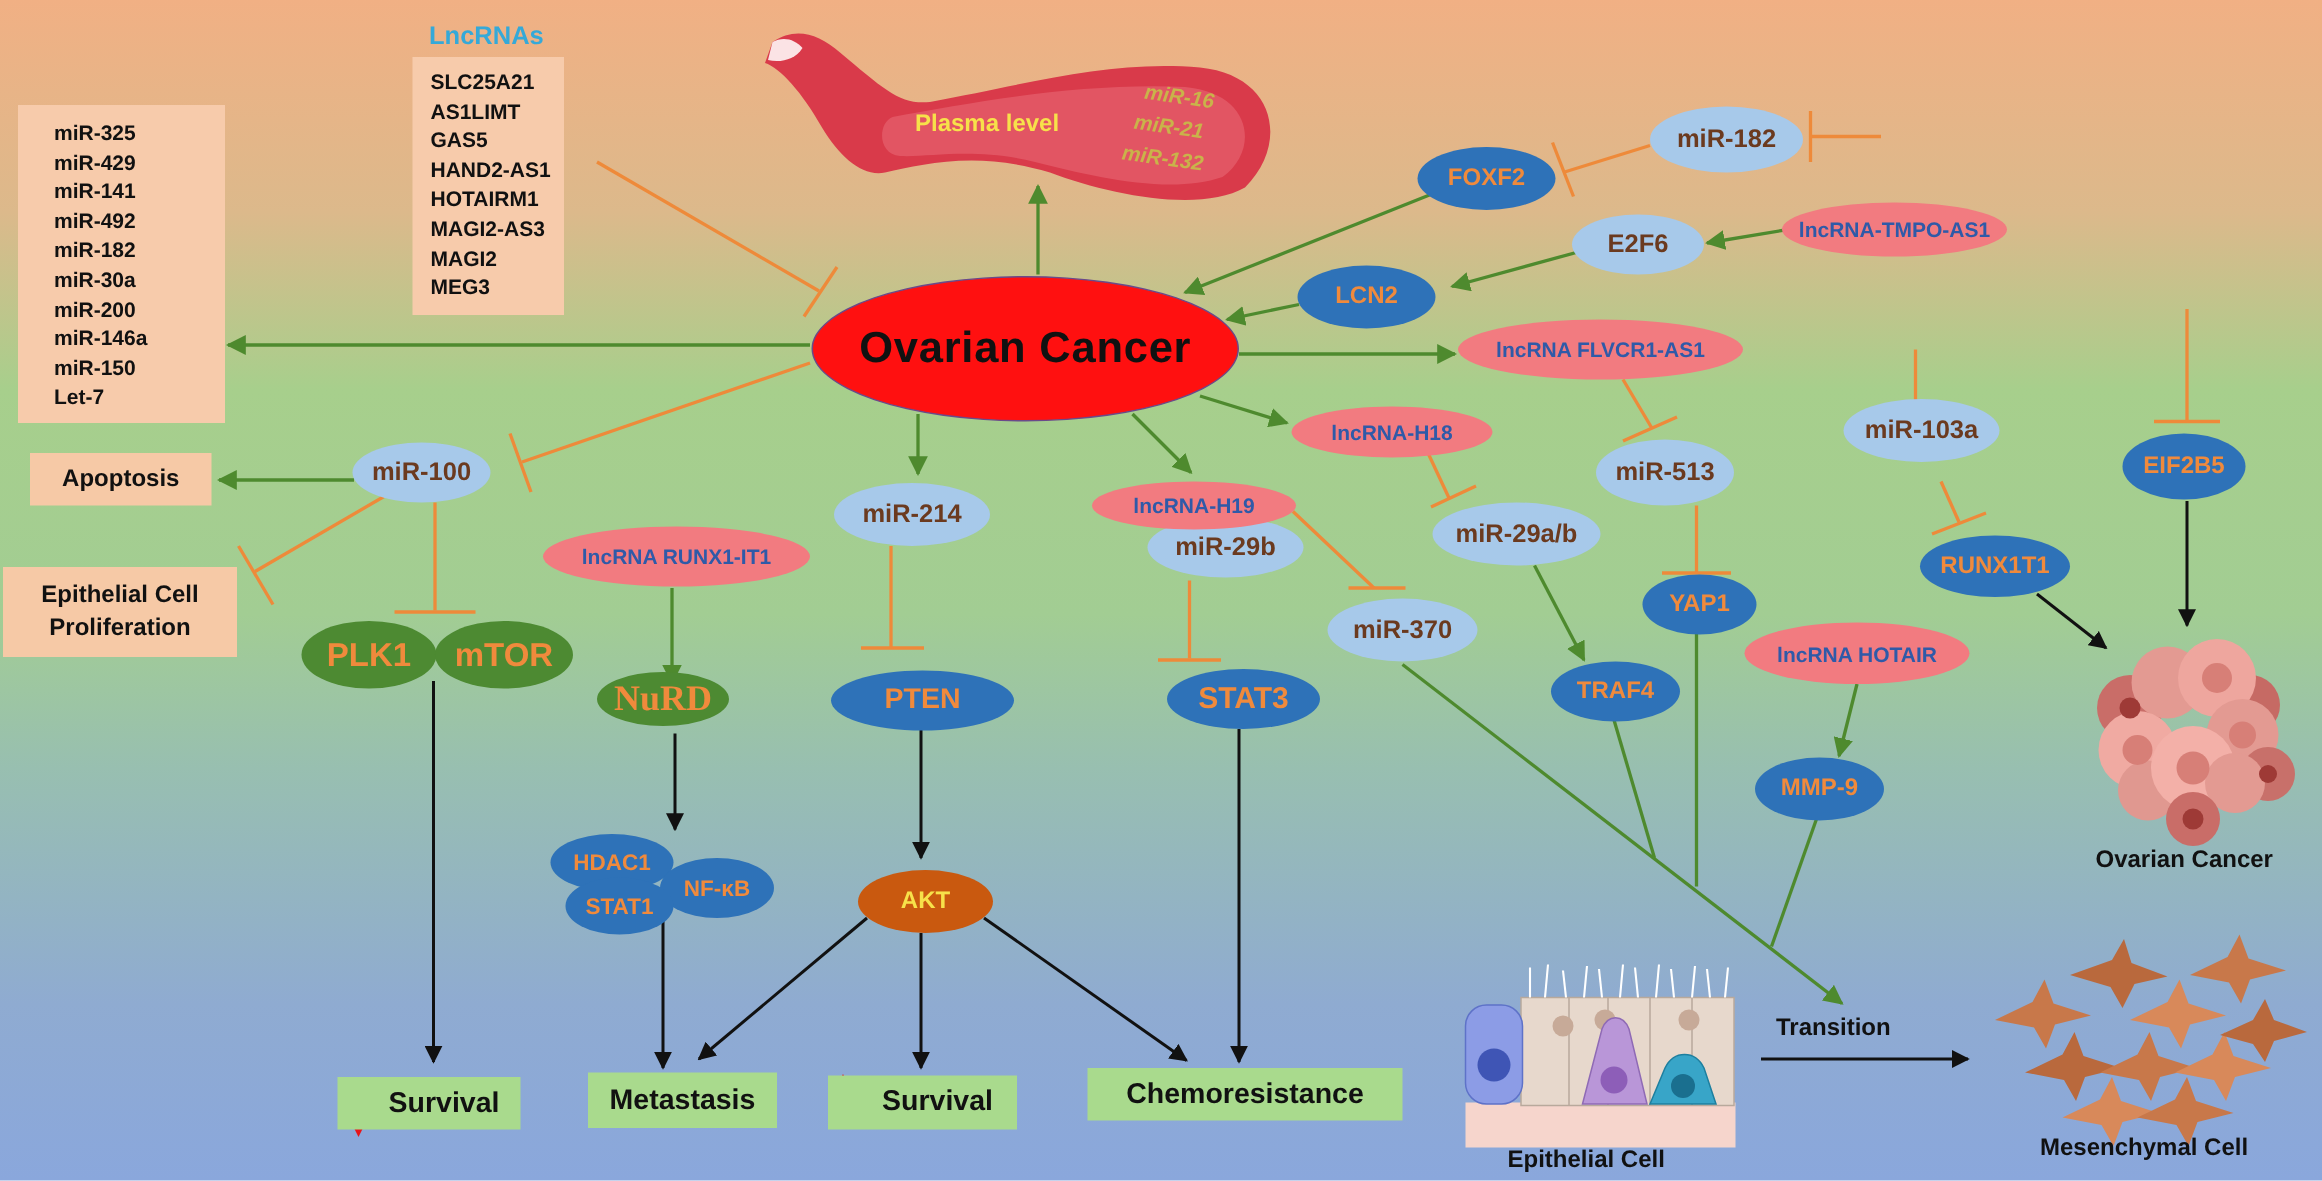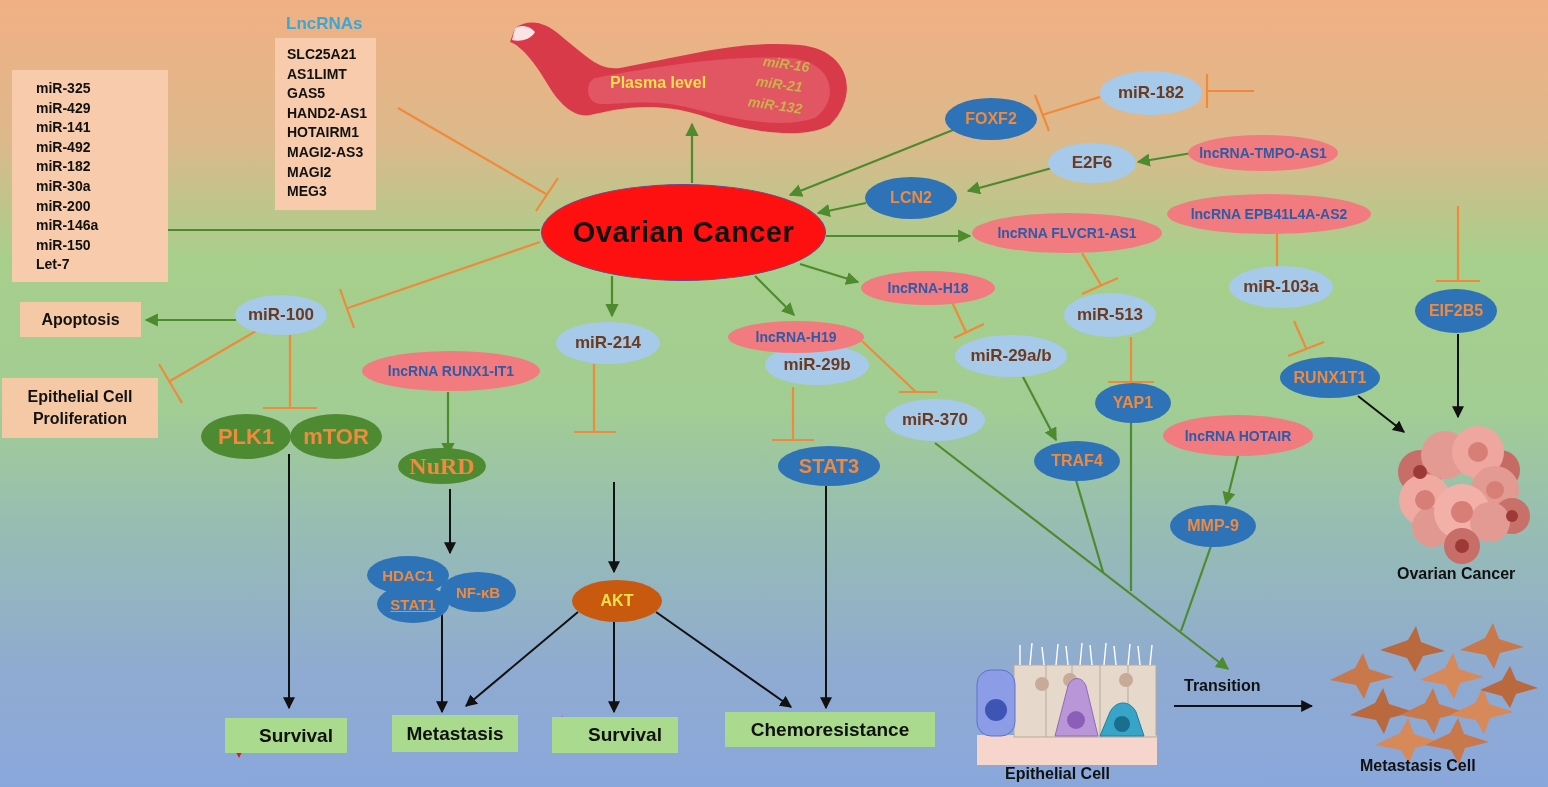--- a/index.html
+++ b/index.html
@@ -207,21 +207,21 @@
       <path d="M1460,650 l25,-12 l8,-15 l6,16 l25,8 l-24,6 l-6,16 l-8,-14 z"></path>
       <path d="M1350,715 l25,-12 l8,-15 l6,16 l25,8 l-24,6 l-6,16 l-8,-14 z" fill="#b9693d"></path>
       <path d="M1400,715 l25,-12 l8,-15 l6,16 l25,8 l-24,6 l-6,16 l-8,-14 z"></path>
       <path d="M1450,715 l25,-12 l8,-15 l6,16 l25,8 l-24,6 l-6,16 l-8,-14 z" fill="#d8895a"></path>
       <path d="M1480,690 l22,-10 l8,-14 l6,14 l22,8 l-22,6 l-6,14 l-8,-12 z" fill="#b9693d"></path>
       <path d="M1375,745 l25,-12 l8,-15 l6,16 l25,8 l-24,6 l-6,16 l-8,-14 z" fill="#d8895a"></path>
       <path d="M1425,745 l25,-12 l8,-15 l6,16 l25,8 l-24,6 l-6,16 l-8,-14 z"></path>
     </g>
   </svg>
 
-  <div class="list" style="left:12px;top:70px;width:156px;height:212px;padding:9px 0 0 24px;">
+  <div class="list" style="left:12px;top:70px;width:138px;height:212px;padding:9px 0 0 24px;">
     <div>miR-325</div>
     <div>miR-429</div>
     <div>miR-141</div>
     <div>miR-492</div>
     <div>miR-182</div>
     <div>miR-30a</div>
     <div>miR-200</div>
     <div>miR-146a</div>
     <div>miR-150</div>
     <div>Let-7</div>
@@ -244,21 +244,20 @@
   <div class="caption" style="left:756px;top:76px;color:#c9b34a;font-size:14px;font-style:italic;transform:rotate(8deg);">miR-21</div>
   <div class="caption" style="left:748px;top:97px;color:#c9b34a;font-size:14px;font-style:italic;transform:rotate(8deg);">miR-132</div>
 
   <div class="node ell" style="left:541px;top:184px;width:285px;height:97px;background:#ff1010;border:1.5px solid #6a4a8a;font-size:29px;color:#111;letter-spacing:0.5px;">Ovarian Cancer</div>
 
   <div class="node ell mir" style="left:1100px;top:71px;width:102px;height:44px;">miR-182</div>
   <div class="node ell prot" style="left:945px;top:98px;width:92px;height:42px;">FOXF2</div>
   <div class="node ell lnc" style="left:1188px;top:135px;width:150px;height:36px;">lncRNA-TMPO-AS1</div>
   <div class="node ell mir" style="left:1048px;top:143px;width:88px;height:40px;">E2F6</div>
   <div class="node ell prot" style="left:865px;top:177px;width:92px;height:42px;">LCN2</div>
-  <div class="node ell lnc" style="left:1167px;top:194px;width:204px;height:40px;">lncRNA EPB41L4A-AS2</div>
   <div class="node ell lnc" style="left:972px;top:213px;width:190px;height:40px;">lncRNA FLVCR1-AS1</div>
   <div class="node ell lnc" style="left:861px;top:271px;width:134px;height:34px;">lncRNA-H18</div>
   <div class="node ell mir" style="left:1064px;top:293px;width:92px;height:44px;">miR-513</div>
   <div class="node ell mir" style="left:1229px;top:266px;width:104px;height:42px;">miR-103a</div>
   <div class="node ell prot" style="left:1415px;top:289px;width:82px;height:44px;">EIF2B5</div>
   <div class="node ell mir" style="left:955px;top:335px;width:112px;height:42px;">miR-29a/b</div>
   <div class="node ell prot" style="left:1280px;top:357px;width:100px;height:41px;">RUNX1T1</div>
   <div class="node ell prot" style="left:1095px;top:383px;width:76px;height:40px;">YAP1</div>
   <div class="node ell mir" style="left:885px;top:399px;width:100px;height:42px;">miR-370</div>
   <div class="node ell lnc" style="left:1163px;top:415px;width:150px;height:41px;">lncRNA HOTAIR</div>
@@ -268,31 +267,32 @@
   <div class="node ell mir" style="left:235px;top:295px;width:92px;height:40px;">miR-100</div>
   <div class="node box" style="left:20px;top:302px;width:121px;height:35px;">Apoptosis</div>
   <div class="node box" style="left:2px;top:378px;width:156px;height:60px;white-space:normal;line-height:22px;padding:0 10px;">Epithelial Cell Proliferation</div>
   <div class="node ell green" style="left:201px;top:414px;width:90px;height:45px;font-size:22px;">PLK1</div>
   <div class="node ell green" style="left:290px;top:414px;width:92px;height:45px;font-size:22px;">mTOR</div>
 
   <div class="node ell lnc" style="left:362px;top:351px;width:178px;height:40px;">lncRNA RUNX1-IT1</div>
   <div class="node ell green" style="left:398px;top:448px;width:88px;height:36px;font-size:24px;font-family:Liberation Serif, serif;">NuRD</div>
   <div class="node ell prot" style="left:367px;top:556px;width:82px;height:38px;font-size:15px;">HDAC1</div>
   <div class="node ell prot" style="left:440px;top:572px;width:76px;height:40px;font-size:15px;">NF-κB</div>
-  <div class="node ell prot" style="left:377px;top:585px;width:72px;height:38px;font-size:15px;text-decoration:underline;">STAT1</div>
+  <div class="node ell prot" style="left:377px;top:585px;width:72px;height:38px;font-size:15px;">STAT1</div>
 
   <div class="node ell mir" style="left:556px;top:322px;width:104px;height:42px;">miR-214</div>
+  <div class="node ell prot" style="left:554px;top:447px;width:122px;height:40px;font-size:19px;">PTEN</div>
   <div class="node ell" style="left:572px;top:580px;width:90px;height:42px;background:#c9590f;color:#f7e14a;font-size:16px;text-align:center;">AKT</div>
 
   <div class="node ell mir" style="left:765px;top:345px;width:104px;height:40px;">miR-29b</div>
   <div class="node ell lnc" style="left:728px;top:321px;width:136px;height:32px;">lncRNA-H19</div>
   <div class="node ell prot" style="left:778px;top:446px;width:102px;height:40px;font-size:20px;">STAT3</div>
 
   <div class="node out" style="left:225px;top:718px;width:122px;height:35px;padding-left:20px;">Survival</div>
   <div class="node out" style="left:392px;top:715px;width:126px;height:37px;">Metastasis</div>
   <div class="node out" style="left:552px;top:717px;width:126px;height:36px;padding-left:20px;">Survival</div>
   <div class="node out" style="left:725px;top:712px;width:210px;height:35px;">Chemoresistance</div>
 
   <div class="caption" style="left:1397px;top:565px;">Ovarian Cancer</div>
   <div class="caption" style="left:1005px;top:765px;">Epithelial Cell</div>
   <div class="caption" style="left:1184px;top:677px;">Transition</div>
-  <div class="caption" style="left:1360px;top:757px;">Metastasis Cell</div>
+  <div class="caption" style="left:1360px;top:757px;">Mesenchymal Cell</div>
 </div>
 
 </body></html>

